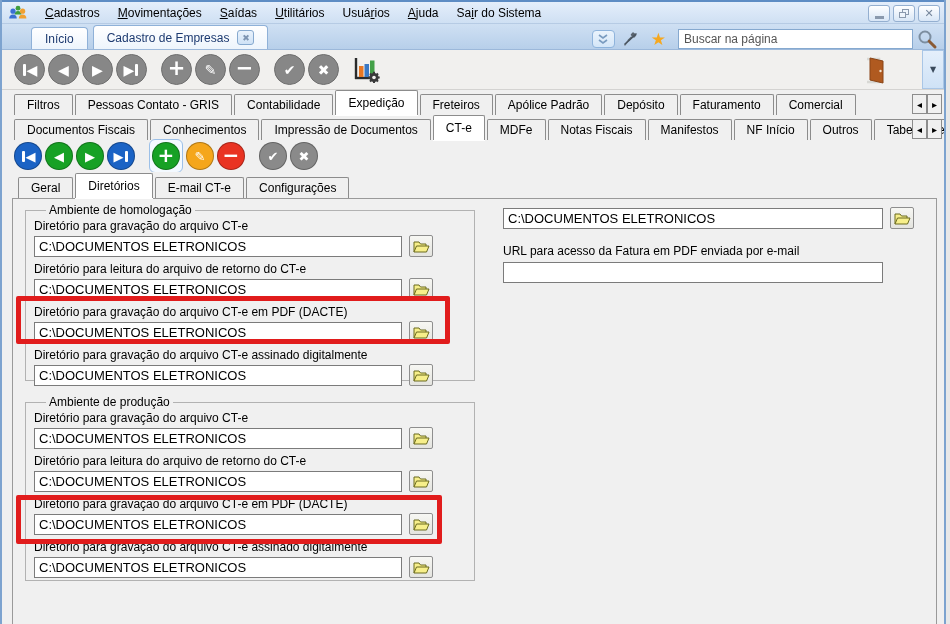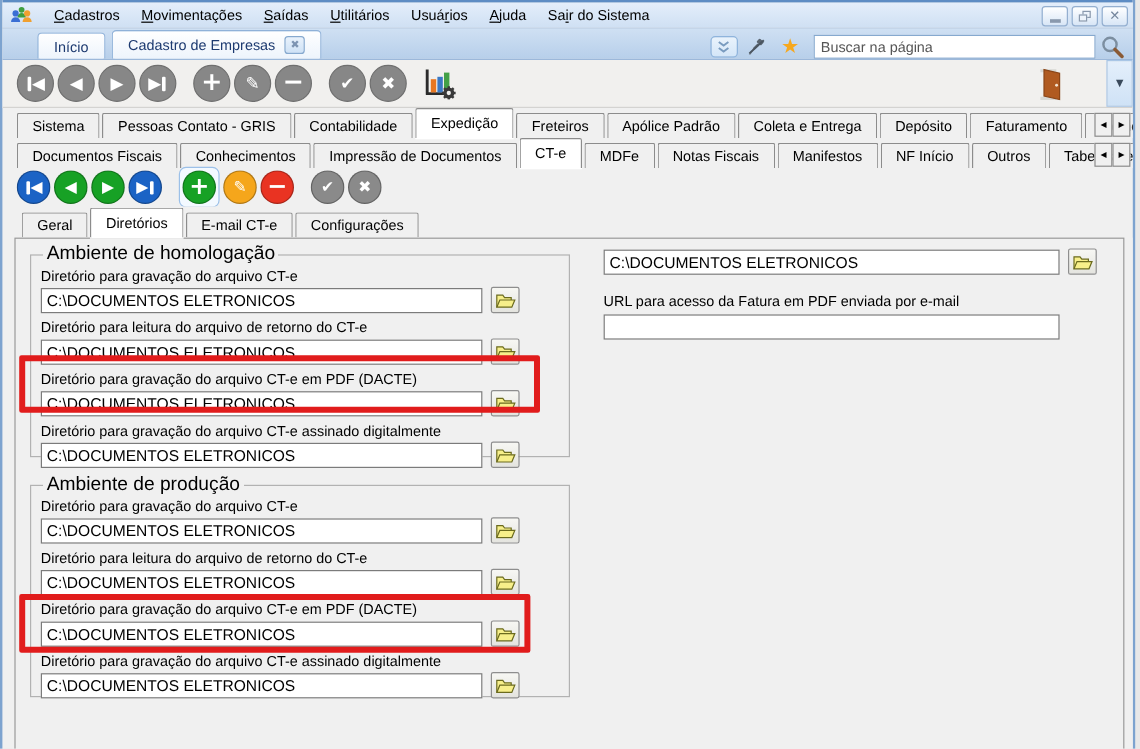--- a/index.html
+++ b/index.html
@@ -118,21 +118,21 @@
   .gray{background:#8a8a8a;}
   .focus-wrap{border:1px solid #9cc0e8;border-radius:6px;padding:2px;background:#f3f9ff;margin-right:3px;display:flex;}
   .focus-wrap .cbtn2{margin-right:0;}
   
   .content{position:absolute;left:8px;top:198px;width:934px;height:426px;background:#f0f0f0;}
   .panel{position:absolute;left:2px;top:0;width:925px;height:430px;border:1px solid #9a9a9a;background:#f0f0f0;}
   fieldset.grp{
     position:absolute;left:12px;width:450px;margin:0;padding:2px 8px 4px 8px;
     border:1px solid #b2b2b2;background:#f0f0f0;
   }
-  fieldset.grp legend{font-size:16px;padding:0 3px;margin-left:2px;}
+  fieldset.grp legend{font-size:12px;padding:0 3px;margin-left:12px;}
   .grp1{top:4px;height:178px;}
   .grp2{top:196px;height:186px;}
   .f-label{display:block;height:15px;line-height:15px;margin-bottom:1px;white-space:nowrap;overflow:hidden;}
   .f-row{display:flex;align-items:center;margin-bottom:5px;}
   .f-input{
     width:368px;height:21px;border:1px solid #7b7b7b;background:#fff;padding:1px 4px;
     font-family:"Liberation Sans",sans-serif;font-size:13px;color:#000;
   }
   .folder-btn{
     width:24px;height:22px;margin-left:7px;border:1px solid #8e8e8e;border-radius:2px;
@@ -279,27 +279,26 @@
         <polygon points="7,1 20,4 20,26 7,23" fill="#b05a20" stroke="#8a4517" stroke-width="1"></polygon>
         <circle cx="17.5" cy="14" r="1.2" fill="#f2e2ce"></circle>
       </svg>
     </button>
     <button class="tb-drop">
         <span>▼</span>
       </button>
   </div>
 
   <div class="tabrow tabrow1">
-    <div class="ptab">Sistema</div>
+    <div class="ptab">Filtros</div>
     <div class="ptab">Pessoas Contato - GRIS</div>
     <div class="ptab">Contabilidade</div>
     <div class="ptab active">Expedição</div>
     <div class="ptab">Freteiros</div>
     <div class="ptab">Apólice Padrão</div>
-    <div class="ptab">Coleta e Entrega</div>
     <div class="ptab">Depósito</div>
     <div class="ptab">Faturamento</div>
     <div class="ptab">Comercial</div>
 
     <div class="tab-scroll">
       <button class="tsbtn">
           <span>◂</span>
         </button>
       <button class="tsbtn">
           <span>▸</span>

